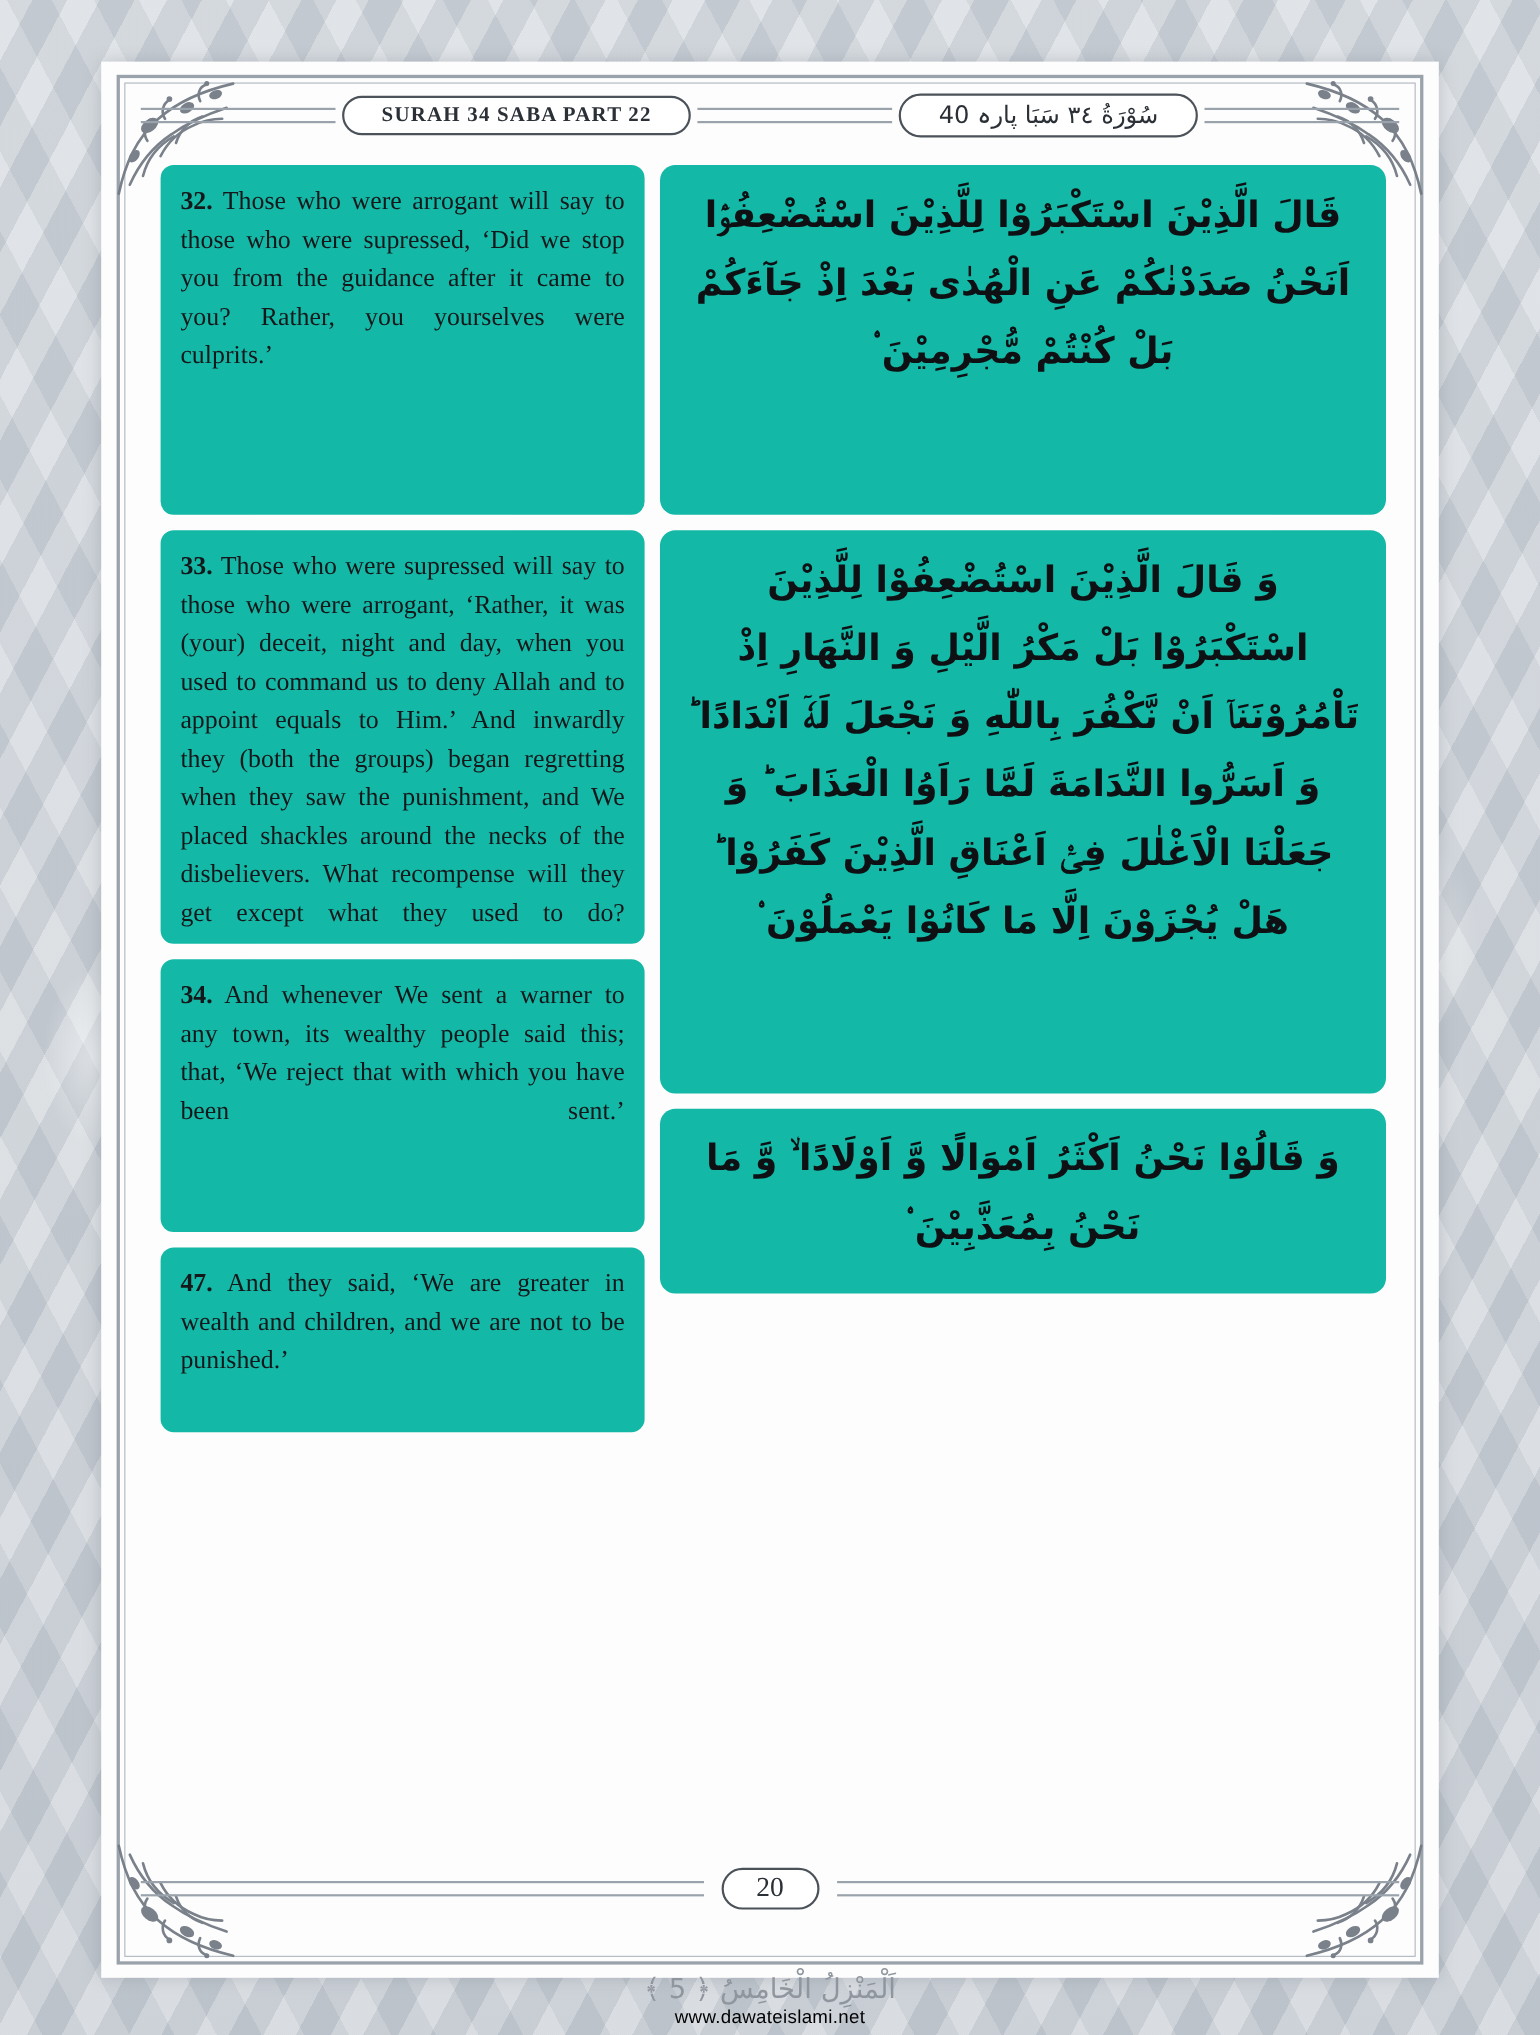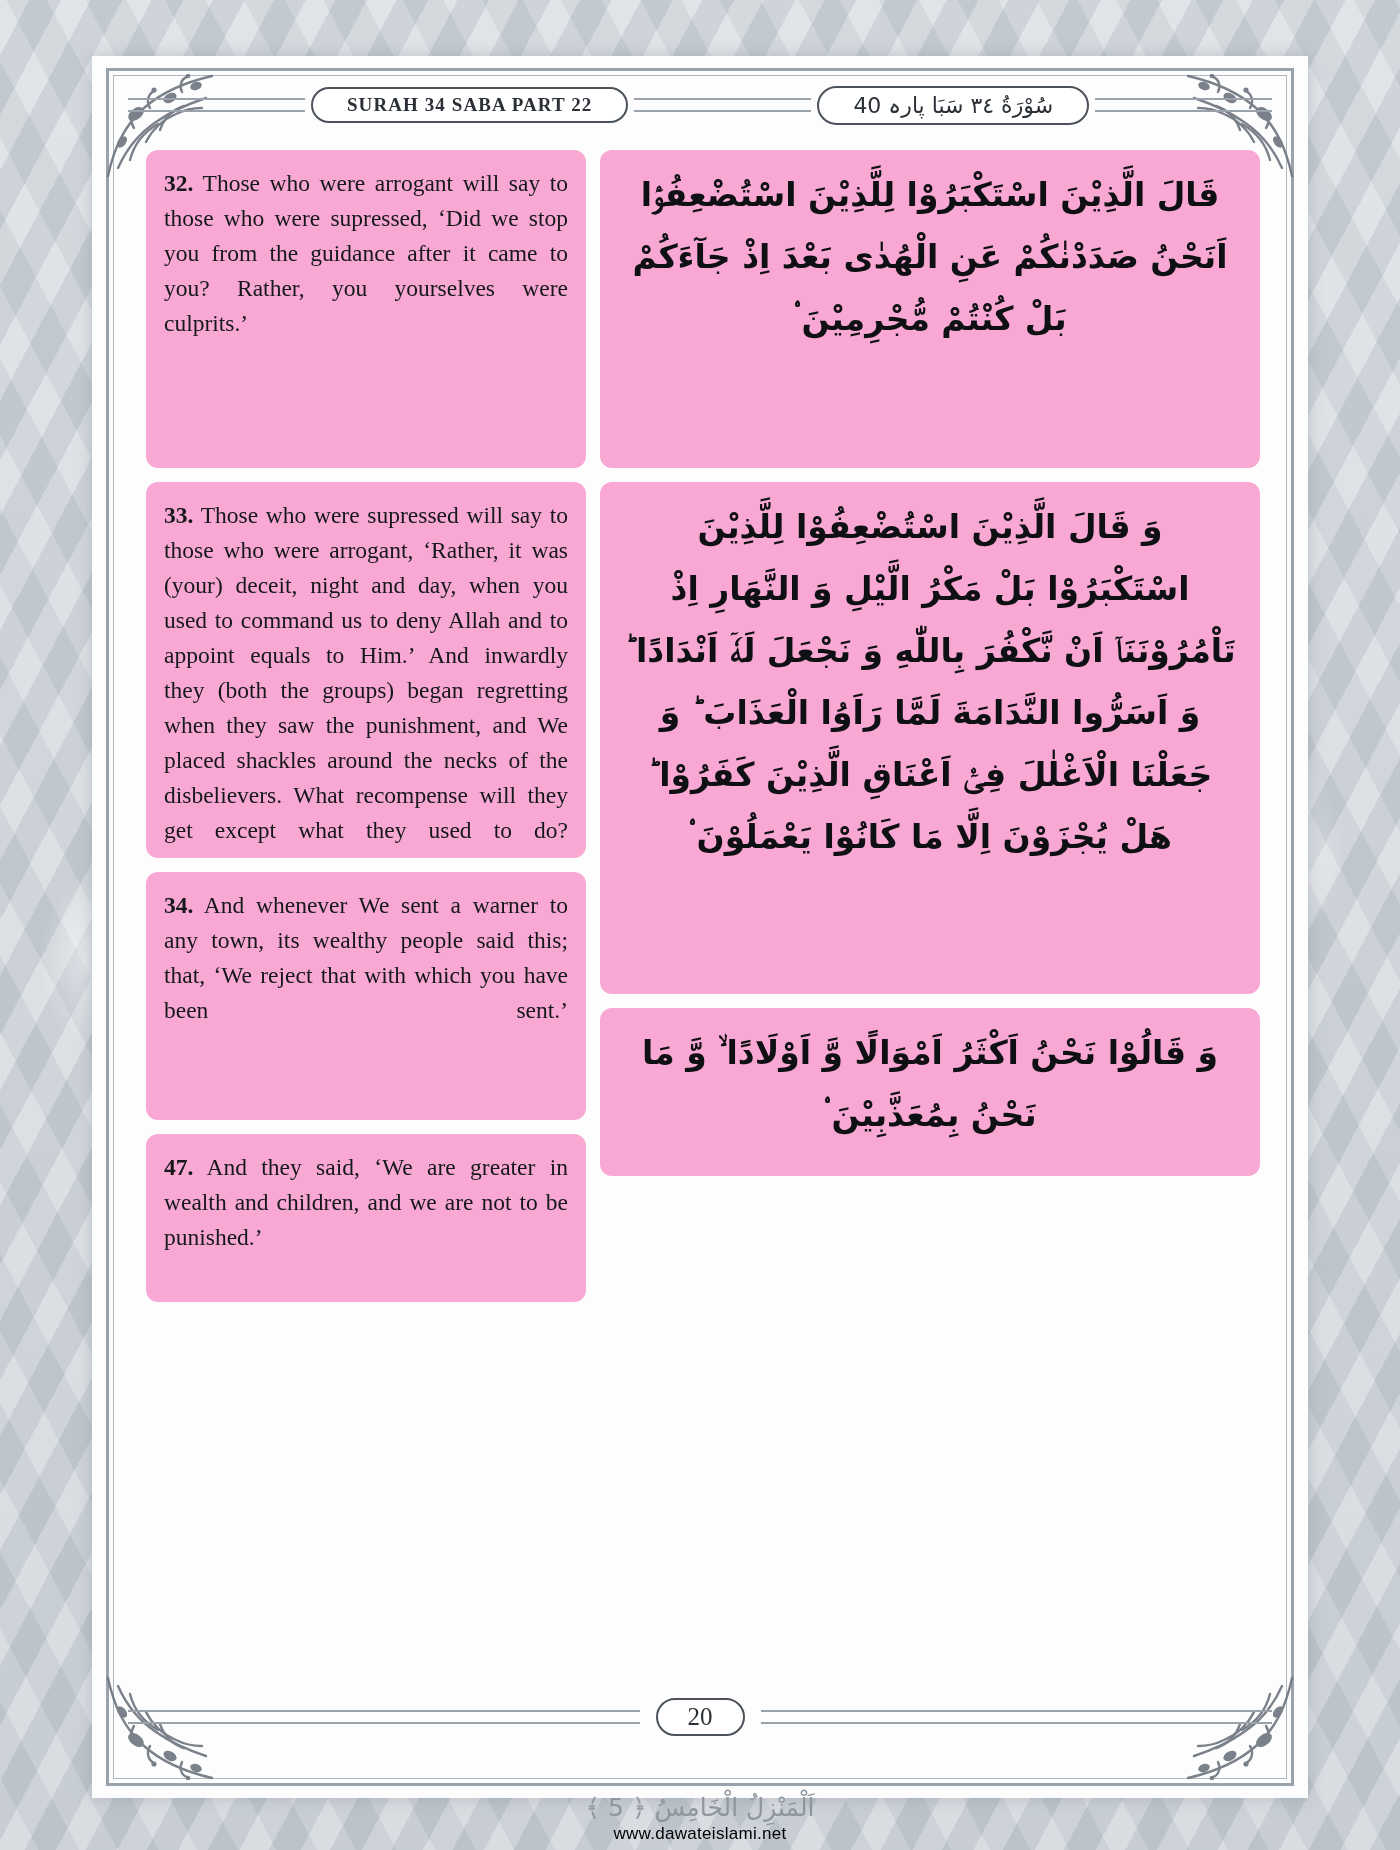--- a/index.html
+++ b/index.html
@@ -121,21 +121,21 @@
     right: 48px;
     top: 94px;
     bottom: 120px;
     display: flex;
     gap: 14px;
   }
   #col-english { width: 440px; flex: 0 0 440px; display: flex; flex-direction: column; gap: 14px; }
   #col-arabic  { flex: 1 1 auto;               display: flex; flex-direction: column; gap: 14px; }
 
   .vblock {
-    background: #f9a8d4;
+    background: #14b8a6;
     border-radius: 12px;
     box-sizing: border-box;
   }
   .vblock.en {
     padding: 16px 18px 14px 18px;
     text-align: justify;
     text-align-last: justify;
     font-family: "Liberation Serif", serif;
     font-size: 23.5px;
     line-height: 35px;
@@ -148,20 +148,21 @@
   .vblock.ar {
     padding: 14px 22px 12px 22px;
     direction: rtl;
     text-align: center;
     font-family: "DejaVu Sans", sans-serif;
     font-size: 33px;
     line-height: 62px;
     color: #0e1013;
     font-weight: 600;
     letter-spacing: -0.5px;
+    border-radius: 14px;
   }
 
   
   .h32 { height: 318px; }
   .h33 { height: 376px; }
   .h34 { height: 248px; }
   .h35 { height: 168px; }
 
   .h32a { height: 318px; }
   .h33a { height: 512px; }

